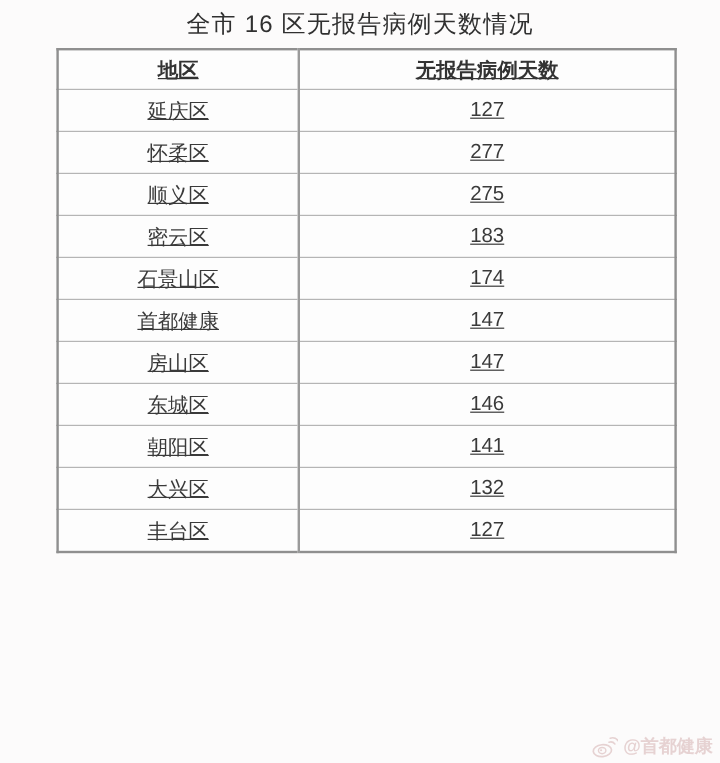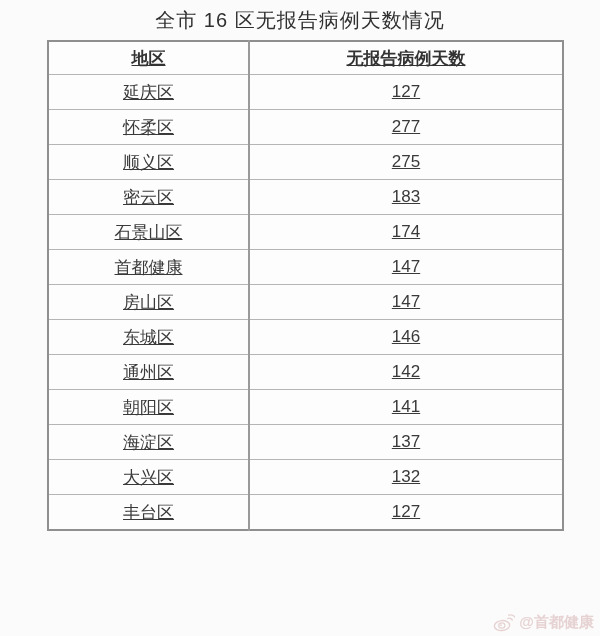--- a/index.html
+++ b/index.html
@@ -128,35 +128,27 @@
   <tr>
     <td class="district">房山区</td>
     <td class="days">147</td>
   </tr>
 
   <tr>
     <td class="district">东城区</td>
     <td class="days">146</td>
   </tr>
 
-  <tr>
-    <td class="district">通州区</td>
-    <td class="days">142</td>
-  </tr>
 
   <tr>
     <td class="district">朝阳区</td>
     <td class="days">141</td>
   </tr>
 
 
-  <tr>
-    <td class="district">海淀区</td>
-    <td class="days">137</td>
-  </tr>
 
   <tr>
     <td class="district">大兴区</td>
     <td class="days">132</td>
   </tr>
 
   <tr>
     <td class="district">丰台区</td>
     <td class="days">127</td>
   </tr>

